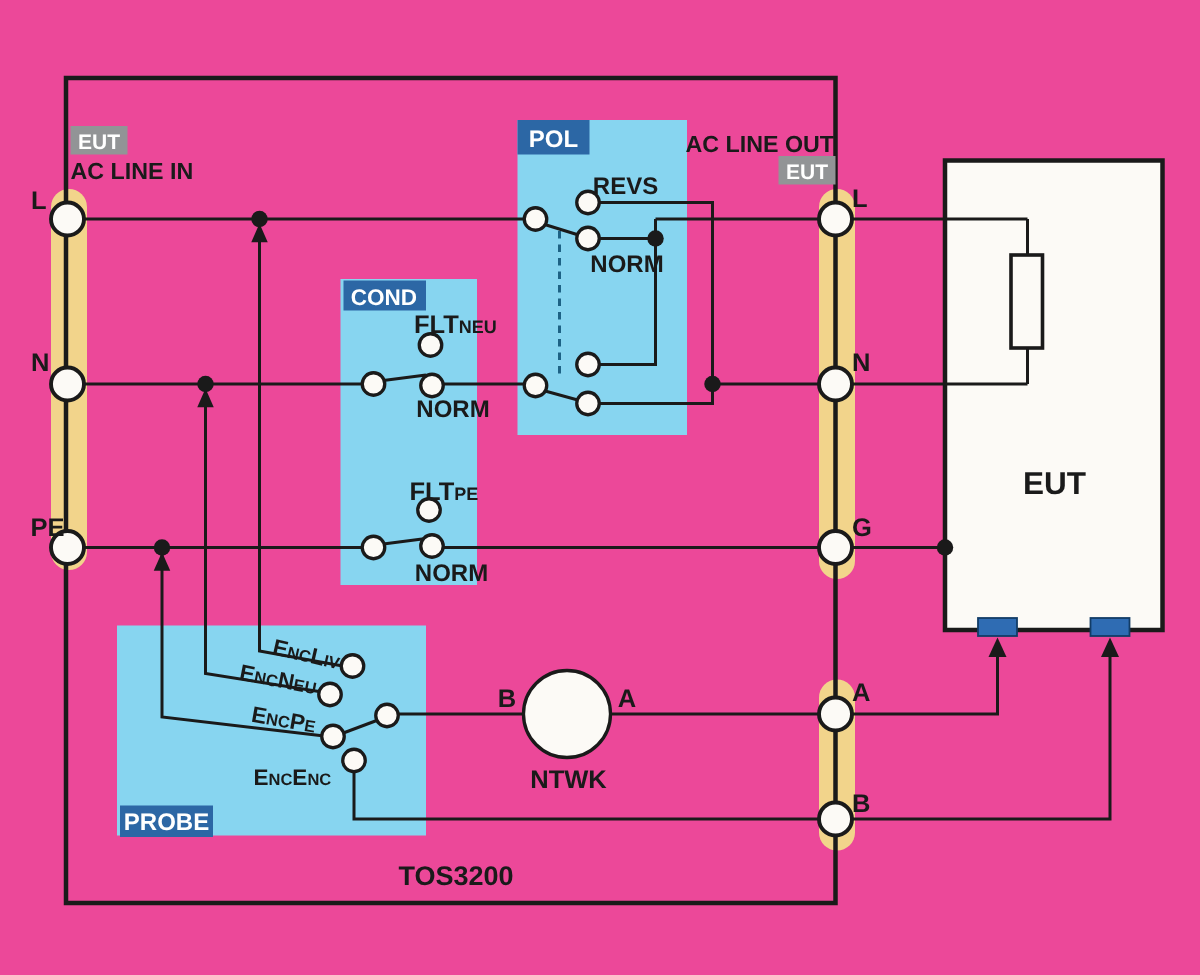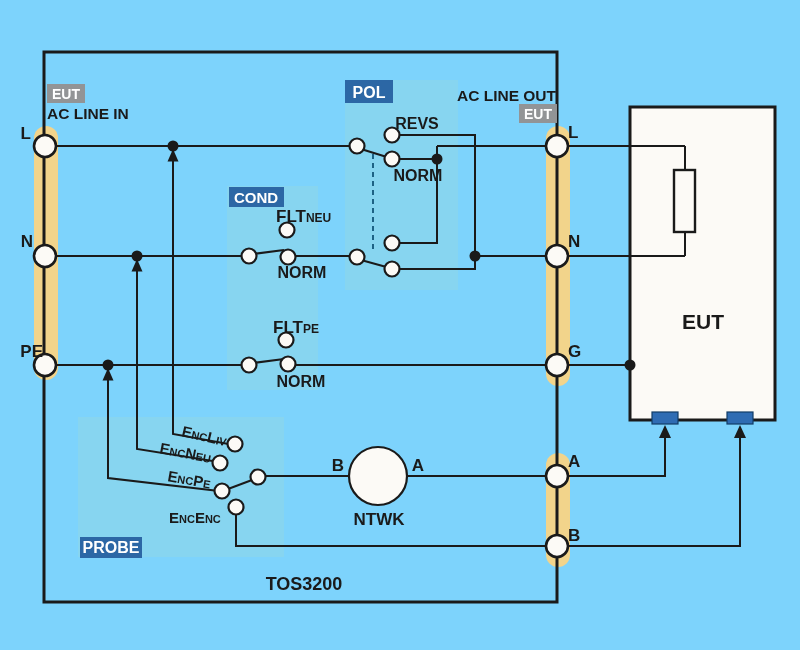--- a/index.html
+++ b/index.html
@@ -1,17 +1,17 @@
 <!DOCTYPE html>
 <html><head>
 <meta charset="utf-8">
 <style>
   html,body{margin:0;padding:0;background:#ffffff;}
   .stage{
-    position:relative;width:800px;height:650px;background:#7dd3fc;
+    position:relative;width:800px;height:650px;background:#ec4899;
     font-family:"Liberation Sans",sans-serif;overflow:hidden;
   }
   svg{display:block}
   text{font-family:"Liberation Sans",sans-serif;font-weight:bold;fill:#1a1a1a;}
   .badge-txt{fill:#ffffff;}
 </style>
 </head>
 <body>
 
 <div class="stage">

